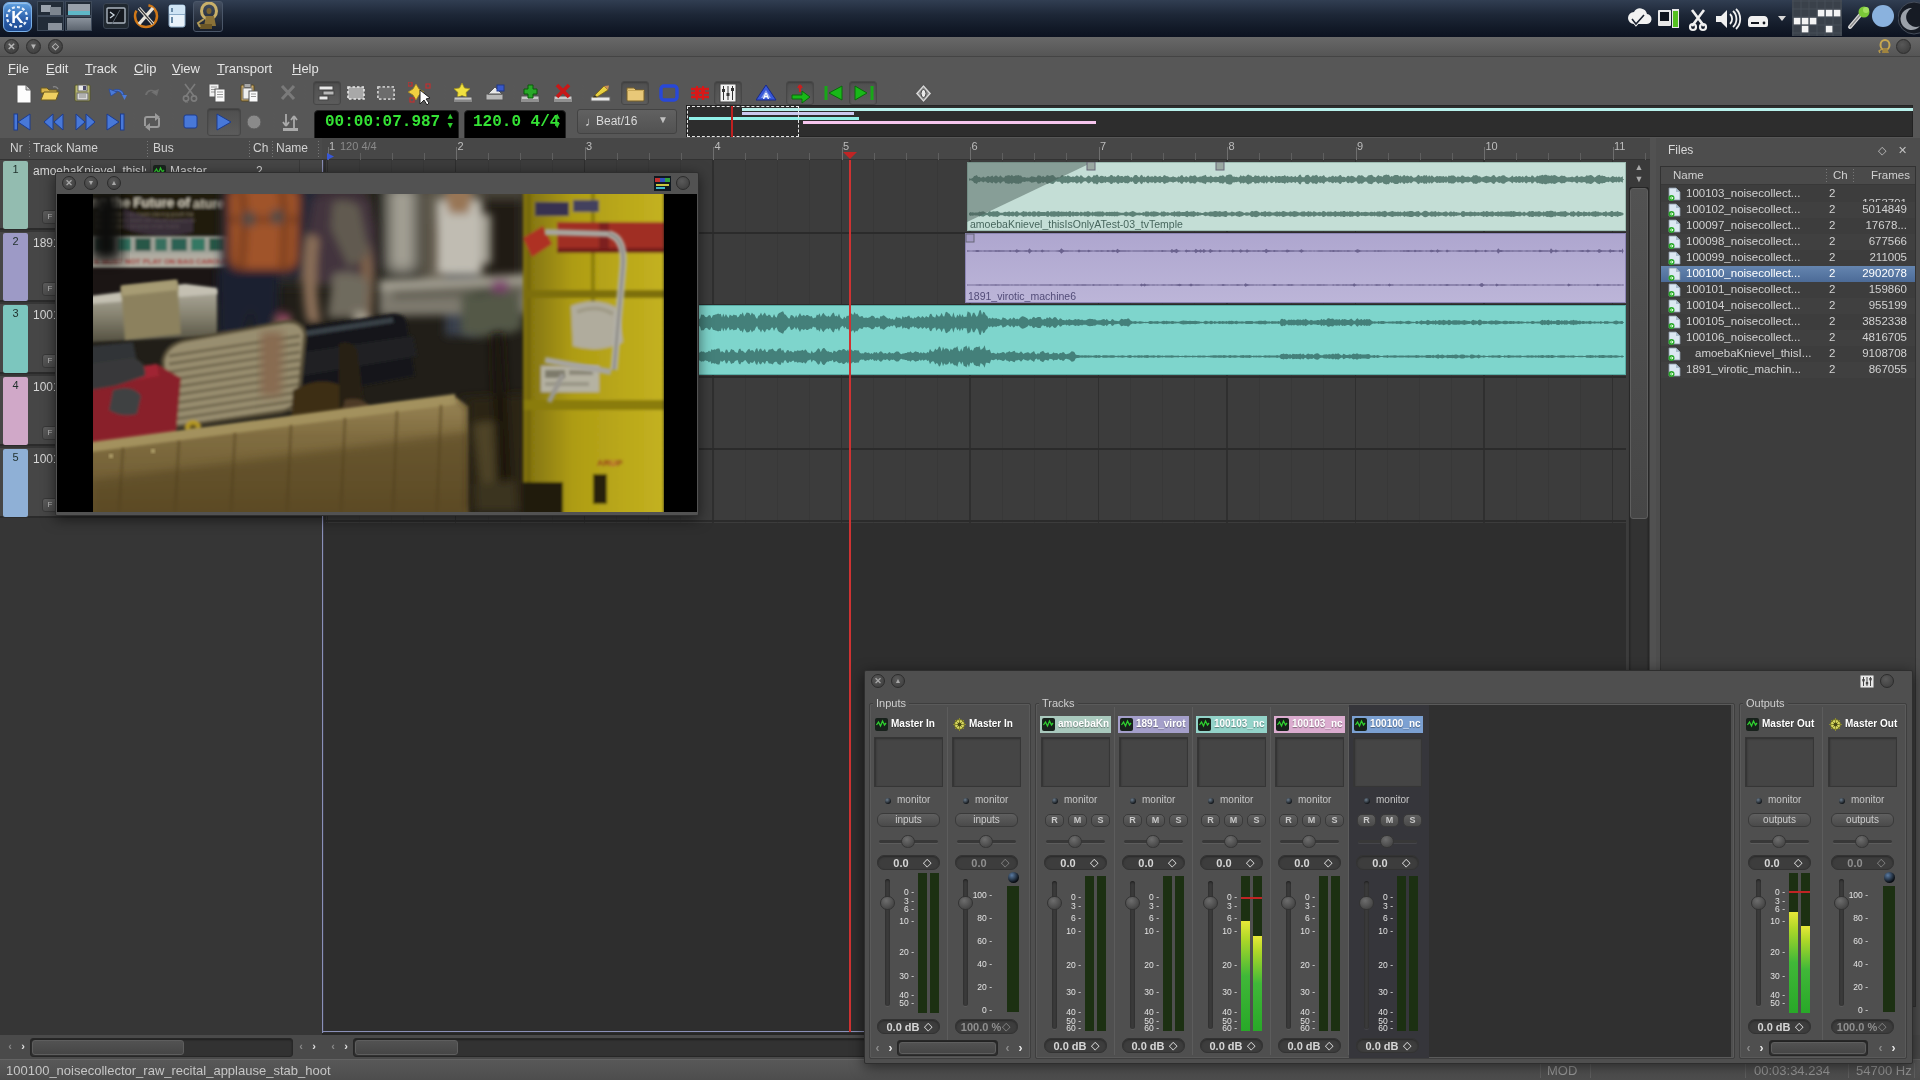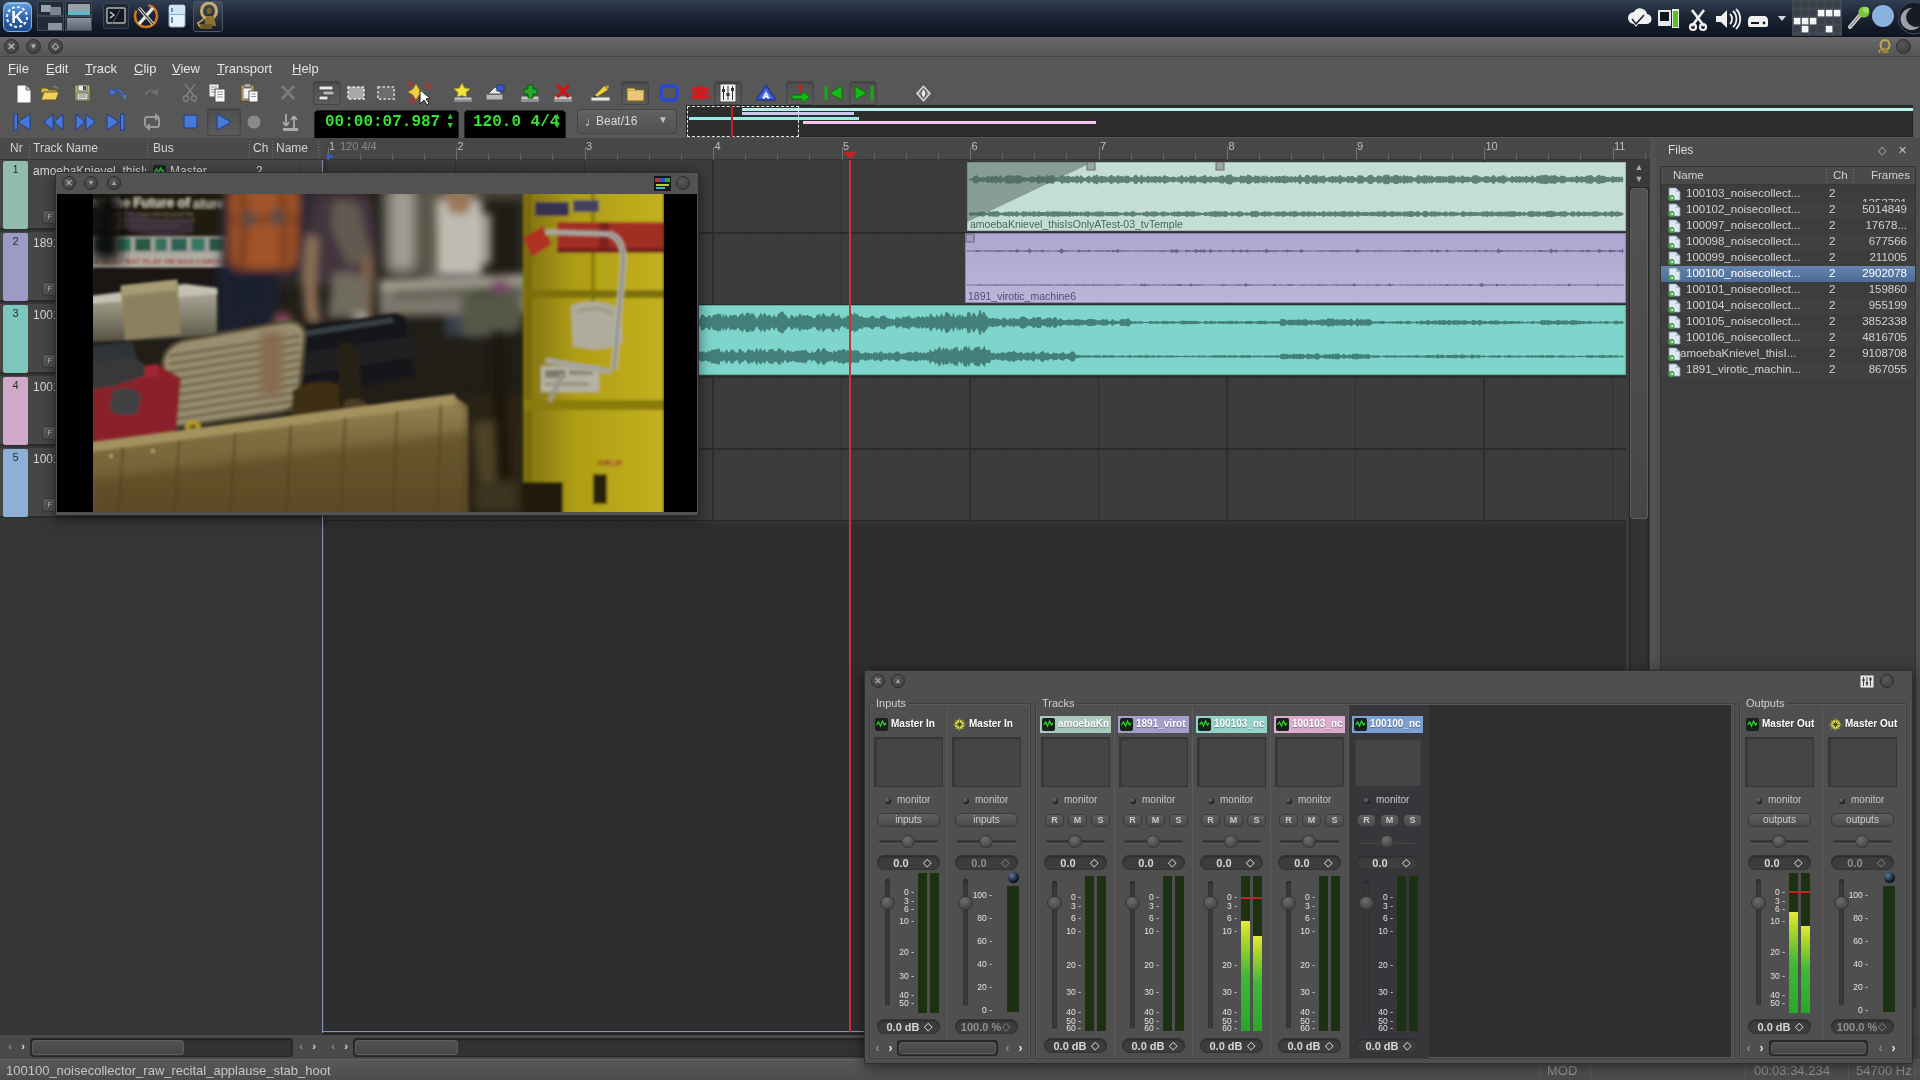--- a/index.html
+++ b/index.html
@@ -707,21 +707,21 @@
       <span class="abs txt" style="left:168px;top:1px;">2</span>
       <span class="abs txt" style="right:8px;top:1px;">4816705</span>
     </div>
     <div class="frow" style="left:5px;top:208px;background:#3d3d3d;">
       <svg class="abs" style="left:7px;top:1px" width="13" height="14">
         <path d="M1 1 h7 l4 4 v8 h-11 z" fill="#dce8f2" stroke="#8a98a6" stroke-width="0.8"></path>
         <path d="M8 1 l4 4 h-4 z" fill="#aabccc"></path>
         <circle cx="3.5" cy="11" r="3" fill="#28a828"></circle>
         <path d="M2 11 h3 M3.7 9.6 l1.4 1.4 l-1.4 1.4" stroke="#e8ffe8" stroke-width="1" fill="none"></path>
       </svg>
-      <span class="abs txt" style="left:19px;top:1px;">amoebaKnievel_thisI...</span>
+      <span class="abs txt" style="left:34px;top:1px;">amoebaKnievel_thisI...</span>
       <span class="abs txt" style="left:168px;top:1px;">2</span>
       <span class="abs txt" style="right:8px;top:1px;">9108708</span>
     </div>
     <div class="frow" style="left:5px;top:224px;background:#404040;">
       <svg class="abs" style="left:7px;top:1px" width="13" height="14">
         <path d="M1 1 h7 l4 4 v8 h-11 z" fill="#dce8f2" stroke="#8a98a6" stroke-width="0.8"></path>
         <path d="M8 1 l4 4 h-4 z" fill="#aabccc"></path>
         <circle cx="3.5" cy="11" r="3" fill="#28a828"></circle>
         <path d="M2 11 h3 M3.7 9.6 l1.4 1.4 l-1.4 1.4" stroke="#e8ffe8" stroke-width="1" fill="none"></path>
       </svg>

